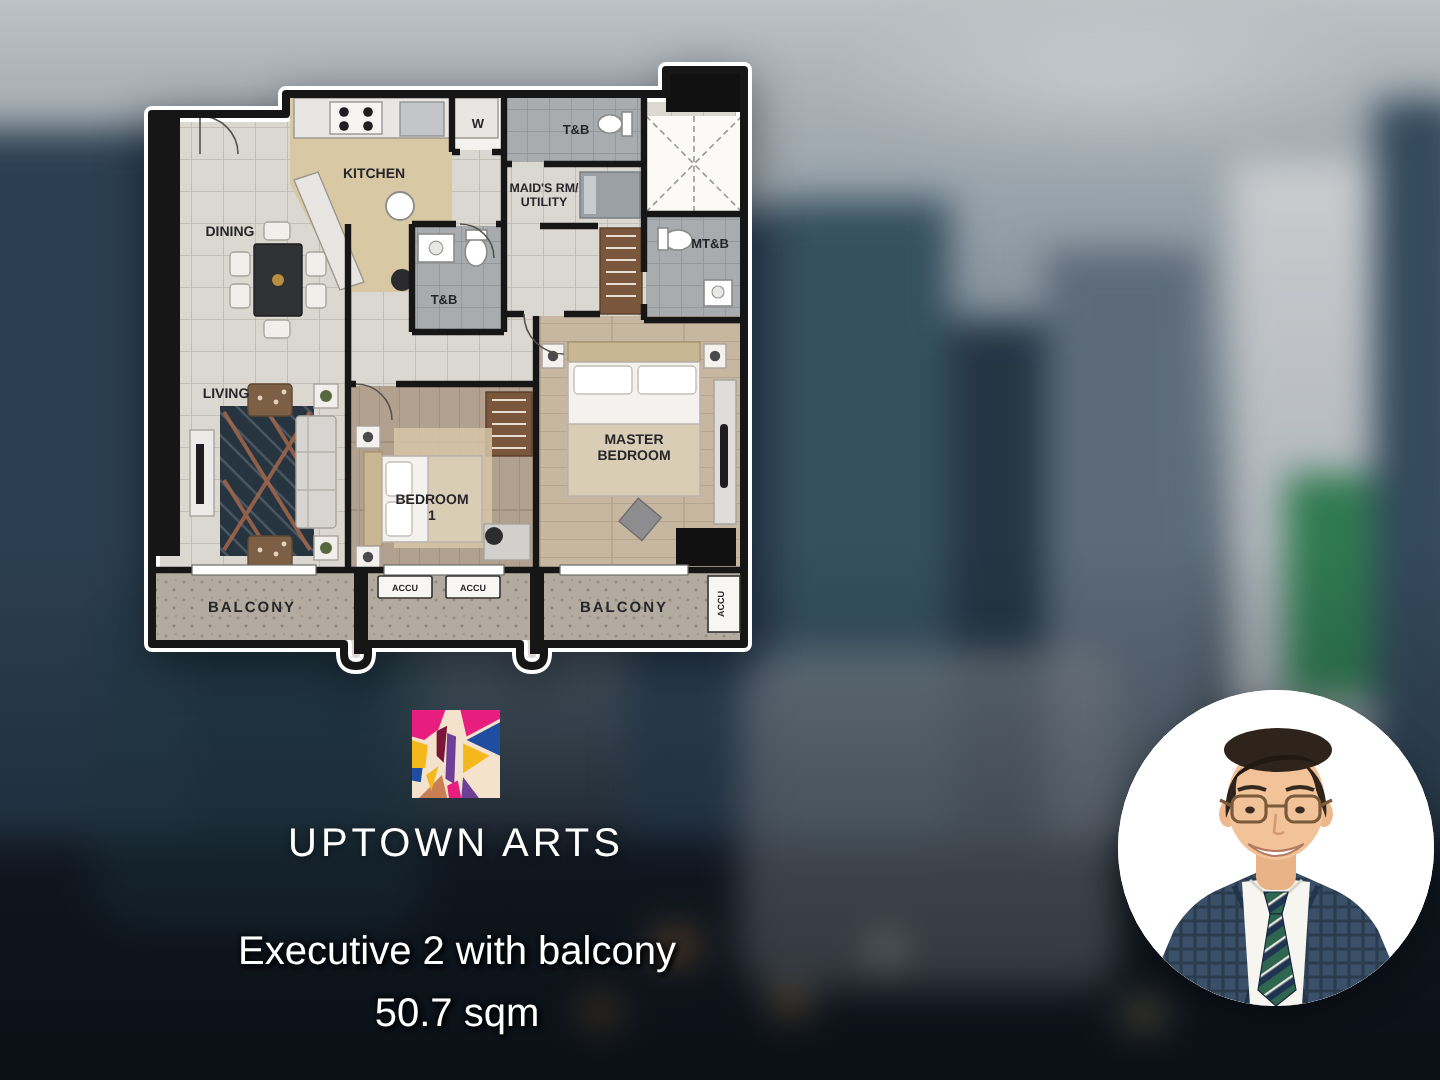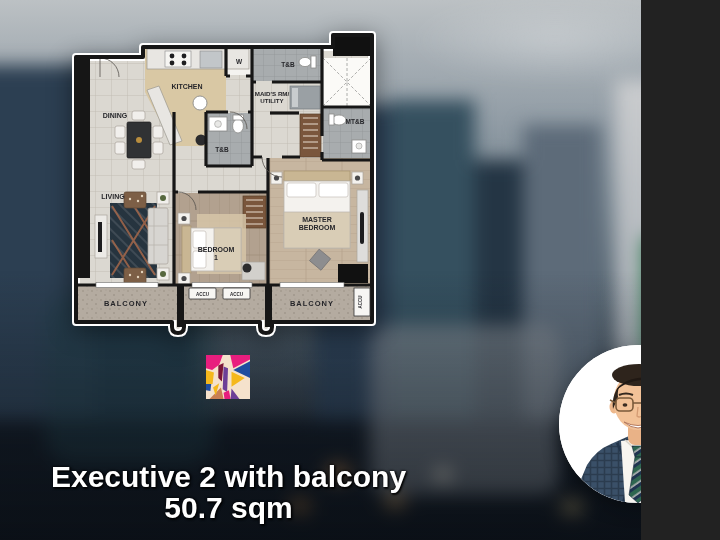--- a/index.html
+++ b/index.html
@@ -1,16 +1,16 @@
 <!DOCTYPE html>
 <html><head>
 <meta charset="utf-8">
 <style>
   html,body{margin:0;padding:0;background:#222;}
-  .stage{position:relative;width:641px;height:540px;overflow:hidden;
+  .stage{position:relative;width:720px;height:540px;overflow:hidden;
          font-family:"Liberation Sans",sans-serif;background:#5c6b78;}
   
   .bg{position:absolute;inset:0;overflow:hidden;}
   .sky{position:absolute;inset:0;
        background:linear-gradient(180deg,#bcc1c4 0%,#a7afb5 10%,#929da6 22%,#75848f 38%,#53636f 55%,#36434f 72%,#1d2731 88%,#141c26 100%);}
   .blur{position:absolute;inset:-25px;filter:blur(9px);}
   .b{position:absolute;}
   .vignette{position:absolute;inset:0;
        background:linear-gradient(180deg,rgba(0,0,0,0) 50%,rgba(8,12,18,0.35) 80%,rgba(5,8,12,0.55) 100%);}
   .glow{position:absolute;border-radius:50%;}
@@ -20,21 +20,21 @@
   .plan text{font-family:"Liberation Sans",sans-serif;font-weight:bold;fill:#26262a;}
   
   .brand{position:absolute;left:28px;top:354px;width:400px;text-align:center;color:#fff;}
   .brand .logo{display:block;margin:0 auto;}
   .brand .name{margin-top:11px;font-size:20px;letter-spacing:2px;font-weight:normal;
                text-shadow:0 1px 4px rgba(0,0,0,0.55);}
   .brand .sub{margin-top:5px;font-size:8.5px;letter-spacing:5.5px;padding-left:5px;font-weight:normal;
               text-shadow:0 1px 3px rgba(0,0,0,0.55);}
   
   .caption{position:absolute;left:0;top:461px;width:457px;text-align:center;color:#fff;
-           font-weight:bold;font-size:30px;line-height:31px;
+           font-weight:normal;font-size:20px;line-height:31px;
            text-shadow:1px 2px 2px rgba(0,0,0,0.85),-1px -1px 2px rgba(0,0,0,0.45),2px 0 2px rgba(0,0,0,0.5);}
   
   .photo{position:absolute;left:559px;top:345px;width:158px;height:158px;border-radius:50%;
          background:#fff;overflow:hidden;box-shadow:0 6px 18px rgba(0,0,0,0.35);}
 </style>
 </head>
 <body>
 
 <div class="stage">
 
@@ -263,20 +263,21 @@
       <polygon points="58,38 88,52 58,72" fill="#F5B81C"></polygon>
       <polygon points="28,24 40,18 36,60 28,52" fill="#7C1638"></polygon>
       <polygon points="40,26 50,30 48,84 38,78" fill="#6D3F97"></polygon>
       <polygon points="0,34 18,40 15,66 0,66" fill="#F5B81C"></polygon>
       <polygon points="0,66 12,66 10,82 0,80" fill="#1F4D9F"></polygon>
       <polygon points="8,100 34,74 40,100" fill="#C97F54"></polygon>
       <polygon points="16,74 30,64 22,92" fill="#F5B81C"></polygon>
       <polygon points="40,86 52,80 56,100 42,100" fill="#E81E7E"></polygon>
       <polygon points="58,76 76,100 56,100" fill="#6D3F97"></polygon>
     </svg>
+    <div class="name">UPTOWN ARTS</div>
   </div>
 
   <div class="caption">
     <div>Executive 2 with balcony</div>
     <div>50.7 sqm</div>
   </div>
 
   <div class="photo">
     <svg width="158" height="158" viewBox="0 0 158 158">
       <defs>

